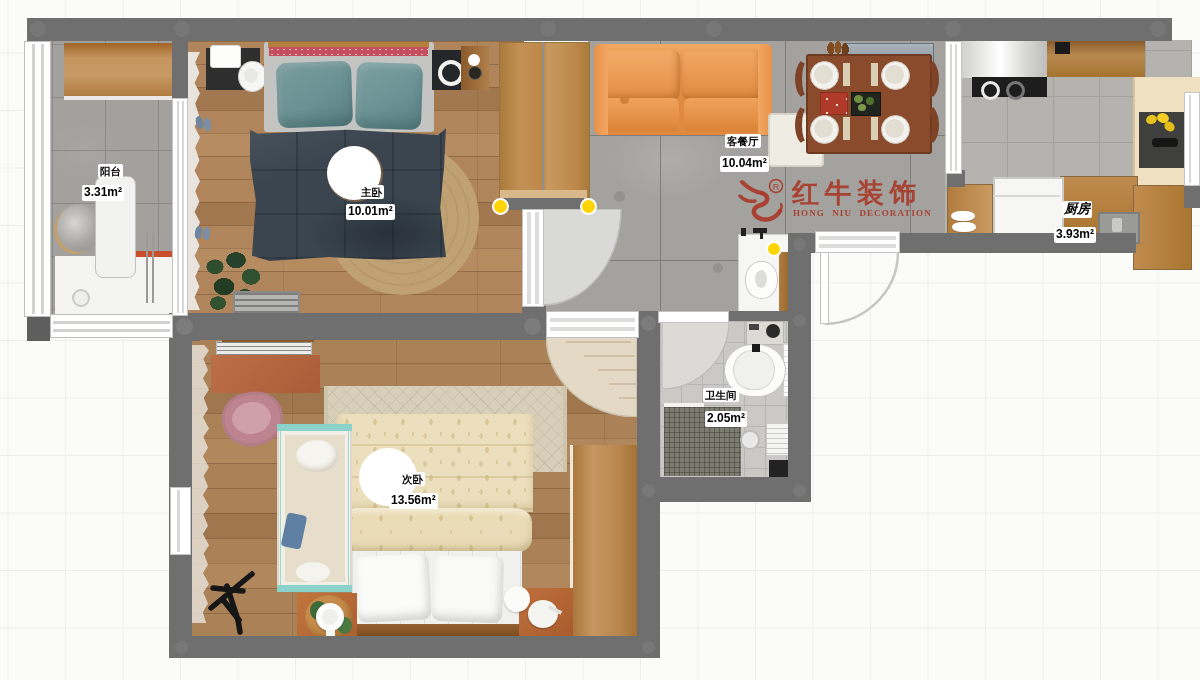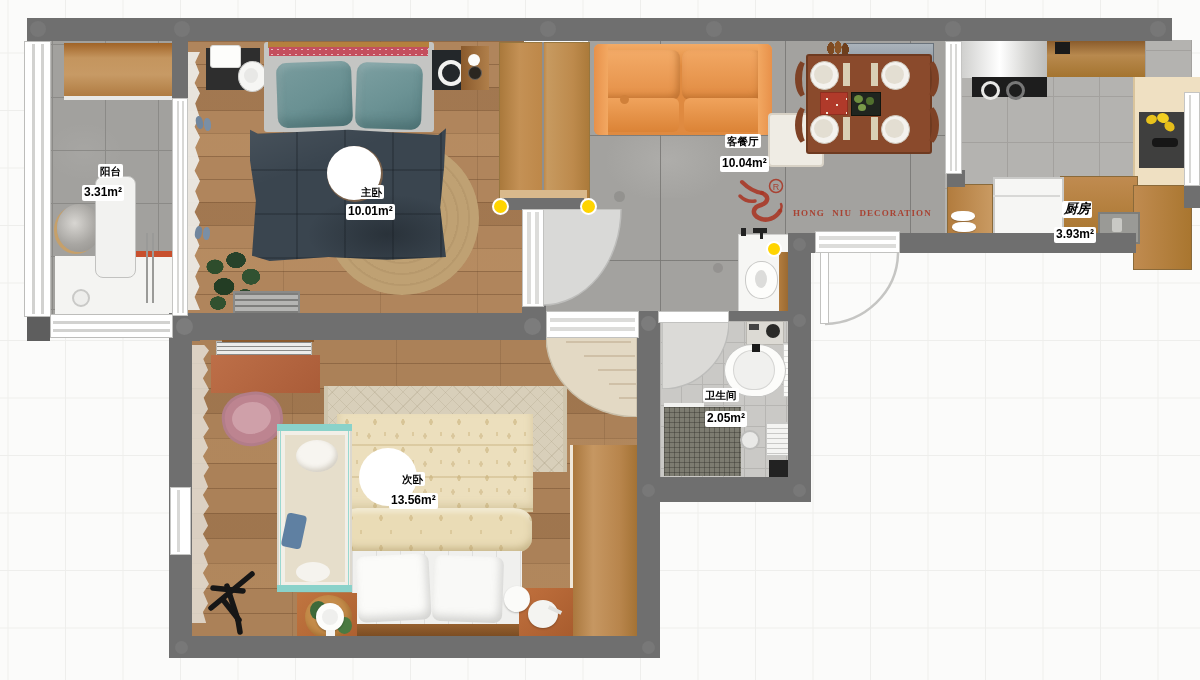--- a/index.html
+++ b/index.html
@@ -419,20 +419,21 @@
     <svg width="62" height="50" viewBox="0 0 62 50" style="position:absolute;left:0;top:2px;">
       <g fill="none" stroke="rgba(168,54,36,.88)" stroke-linecap="round">
         <path d="M7 5 C 14 12, 20 15, 27 16" stroke-width="4"></path>
         <path d="M27 16 C 35 19, 33 26, 26 28 C 18 30, 16 37, 24 41 C 32 45, 41 41, 45 34" stroke-width="4.5"></path>
         <path d="M5 19 C 10 24, 15 25, 20 24" stroke-width="3.5"></path>
         <path d="M45 34 C 47 31, 47 29, 46 27" stroke-width="2.5"></path>
       </g>
       <circle cx="41" cy="9" r="6.5" fill="none" stroke="rgba(168,54,36,.88)" stroke-width="1.5"></circle>
       <text x="41" y="12.5" text-anchor="middle" font-size="9" fill="rgba(168,54,36,.88)" font-family="Liberation Sans">R</text>
     </svg>
+    <div style="position:absolute;left:57px;top:0px;font-size:27px;font-weight:bold;letter-spacing:5.5px;font-family:'Liberation Sans',sans-serif;">红牛装饰</div>
     <div style="position:absolute;left:58px;top:33px;font-size:9px;font-weight:bold;letter-spacing:1.1px;word-spacing:4px;font-family:'Liberation Serif',serif;">HONG NIU DECORATION</div>
   </div>
 
   <div class="a" style="left:614px;top:191px;width:11px;height:11px;border-radius:50%;background:#8f8e8b;opacity:.8;"></div>
   <div class="a" style="left:713px;top:263px;width:10px;height:10px;border-radius:50%;background:#908f8c;opacity:.8;"></div>
   <div class="a" style="left:620px;top:95px;width:9px;height:9px;border-radius:50%;background:#d0803a;"></div>
 </div>
 </div>
 
 </body></html>

